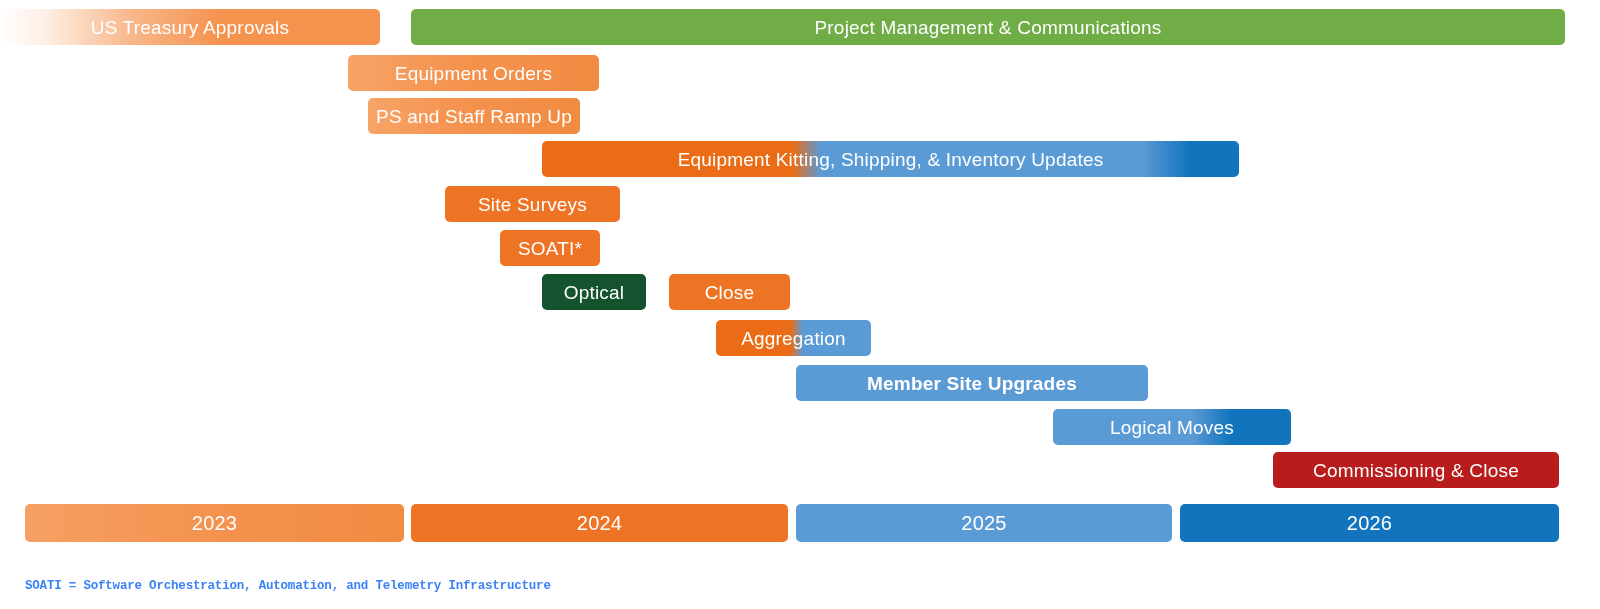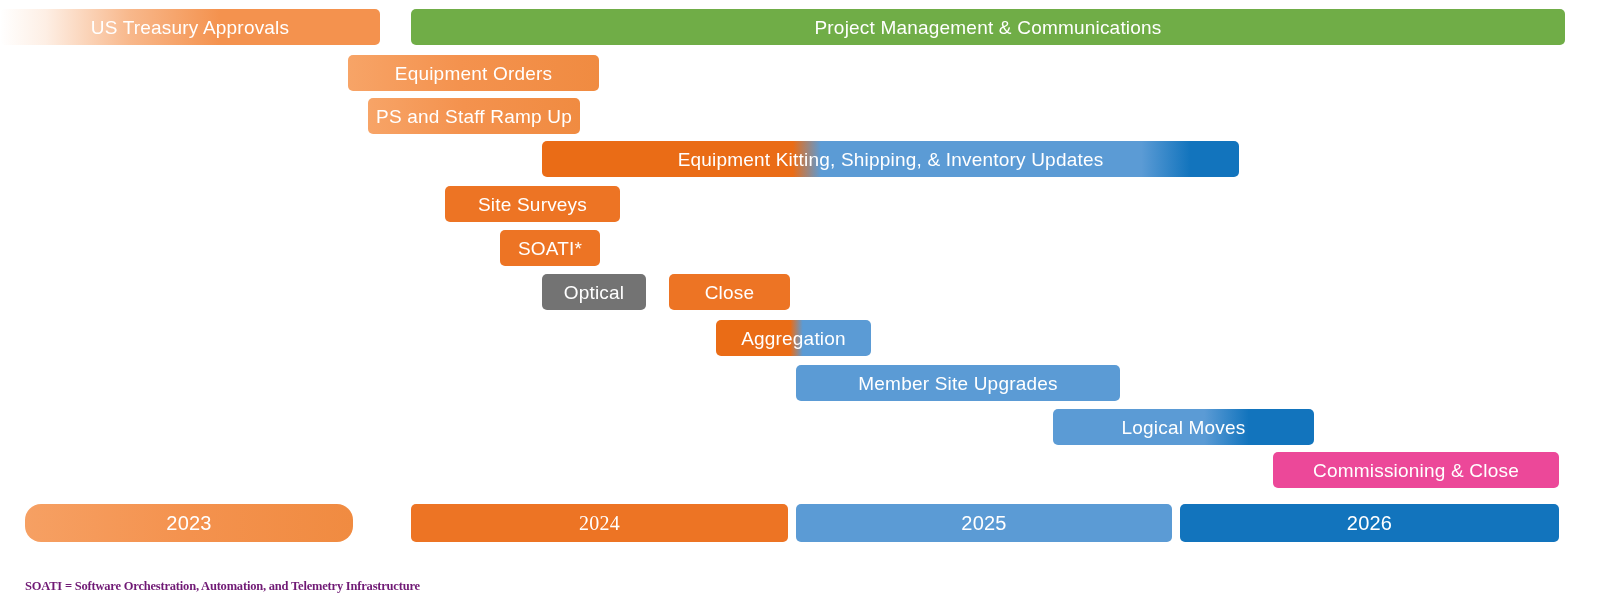--- a/index.html
+++ b/index.html
@@ -41,24 +41,24 @@
     font-size: 19px;
   }
   
   .yearbar {
     height: 38px;
     font-size: 20px;
     border-radius: 5px;
   }
   .footnote {
     position: absolute;
-    font-family: Liberation Serif, serif;
+    font-family: Liberation Mono, monospace;
     font-size: 12.5px;
     font-weight: bold;
-    color: #701a75;
+    color: #3b82f6;
     letter-spacing: -0.2px;
     white-space: nowrap;
   }
 </style>
 </head>
 <body>
 
 <div id="canvas">
   <div id="tasks-layer">
       <div class="bar task" style="left: 0px; top: 9px; width: 380px; background: linear-gradient(to right, rgba(244, 146, 78, 0) 0%, rgba(244, 146, 78, 0.15) 12%, rgba(244, 146, 78, 0.65) 34%, rgb(244, 146, 78) 58%, rgb(244, 146, 78) 100%);">
@@ -75,44 +75,44 @@
       </div>
       <div class="bar task" style="left: 542px; top: 141px; width: 697px; background: linear-gradient(to right, rgb(234, 108, 22) 0%, rgb(234, 108, 22) 36%, rgb(91, 155, 213) 40%, rgb(91, 155, 213) 86%, rgb(18, 116, 189) 93%, rgb(18, 116, 189) 100%);">
         <span class="bar-label">Equipment Kitting, Shipping, &amp; Inventory Updates</span>
       </div>
       <div class="bar task" style="left: 445px; top: 186px; width: 175px; background: rgb(237, 116, 36);">
         <span class="bar-label">Site Surveys</span>
       </div>
       <div class="bar task" style="left: 500px; top: 230px; width: 100px; background: rgb(237, 116, 36);">
         <span class="bar-label">SOATI*</span>
       </div>
-      <div class="bar task" style="left: 542px; top: 274px; width: 104px; background: #737373;">
+      <div class="bar task" style="left: 542px; top: 274px; width: 104px; background: #14532d;">
         <span class="bar-label">Optical</span>
       </div>
       <div class="bar task" style="left: 669px; top: 274px; width: 121px; background: rgb(237, 116, 36);">
         <span class="bar-label">Close</span>
       </div>
       <div class="bar task" style="left: 716px; top: 320px; width: 155px; background: linear-gradient(to right, rgb(234, 108, 22) 0%, rgb(234, 108, 22) 48%, rgb(91, 155, 213) 56%, rgb(91, 155, 213) 100%);">
         <span class="bar-label">Aggregation</span>
       </div>
-      <div class="bar task" style="left: 796px; top: 365px; width: 324px; background: rgb(91, 155, 213);">
+      <div class="bar task" style="left: 796px; top: 365px; width: 352px; background: rgb(91, 155, 213); font-weight: bold;">
         <span class="bar-label">Member Site Upgrades</span>
       </div>
-      <div class="bar task" style="left: 1053px; top: 409px; width: 261px; background: linear-gradient(to right, rgb(91, 155, 213) 0%, rgb(91, 155, 213) 58%, rgb(18, 116, 189) 75%, rgb(18, 116, 189) 100%);">
+      <div class="bar task" style="left: 1053px; top: 409px; width: 238px; background: linear-gradient(to right, rgb(91, 155, 213) 0%, rgb(91, 155, 213) 58%, rgb(18, 116, 189) 75%, rgb(18, 116, 189) 100%);">
         <span class="bar-label">Logical Moves</span>
       </div>
-      <div class="bar task" style="left: 1273px; top: 452px; width: 286px; background: #ec4899;">
+      <div class="bar task" style="left: 1273px; top: 452px; width: 286px; background: #b91c1c;">
         <span class="bar-label">Commissioning &amp; Close</span>
       </div>
     </div>
   <div id="years-layer">
-      <div class="bar yearbar" style="left: 25px; top: 504px; width: 328px; background: linear-gradient(to right, rgb(246, 160, 99) 0%, rgb(244, 146, 78) 50%, rgb(240, 139, 65) 100%); border-radius: 16px;">
+      <div class="bar yearbar" style="left: 25px; top: 504px; width: 379px; background: linear-gradient(to right, rgb(246, 160, 99) 0%, rgb(244, 146, 78) 50%, rgb(240, 139, 65) 100%);">
         <span class="bar-label">2023</span>
       </div>
-      <div class="bar yearbar" style="left: 411px; top: 504px; width: 377px; background: rgb(237, 116, 36); font-family: Liberation Serif, serif;">
+      <div class="bar yearbar" style="left: 411px; top: 504px; width: 377px; background: rgb(237, 116, 36);">
         <span class="bar-label">2024</span>
       </div>
       <div class="bar yearbar" style="left: 796px; top: 504px; width: 376px; background: rgb(91, 155, 213);">
         <span class="bar-label">2025</span>
       </div>
       <div class="bar yearbar" style="left: 1180px; top: 504px; width: 379px; background: rgb(18, 116, 189);">
         <span class="bar-label">2026</span>
       </div>
     </div>
   <div class="footnote" id="footnote" style="left: 25px; top: 579px;">SOATI = Software Orchestration, Automation, and Telemetry Infrastructure</div>

